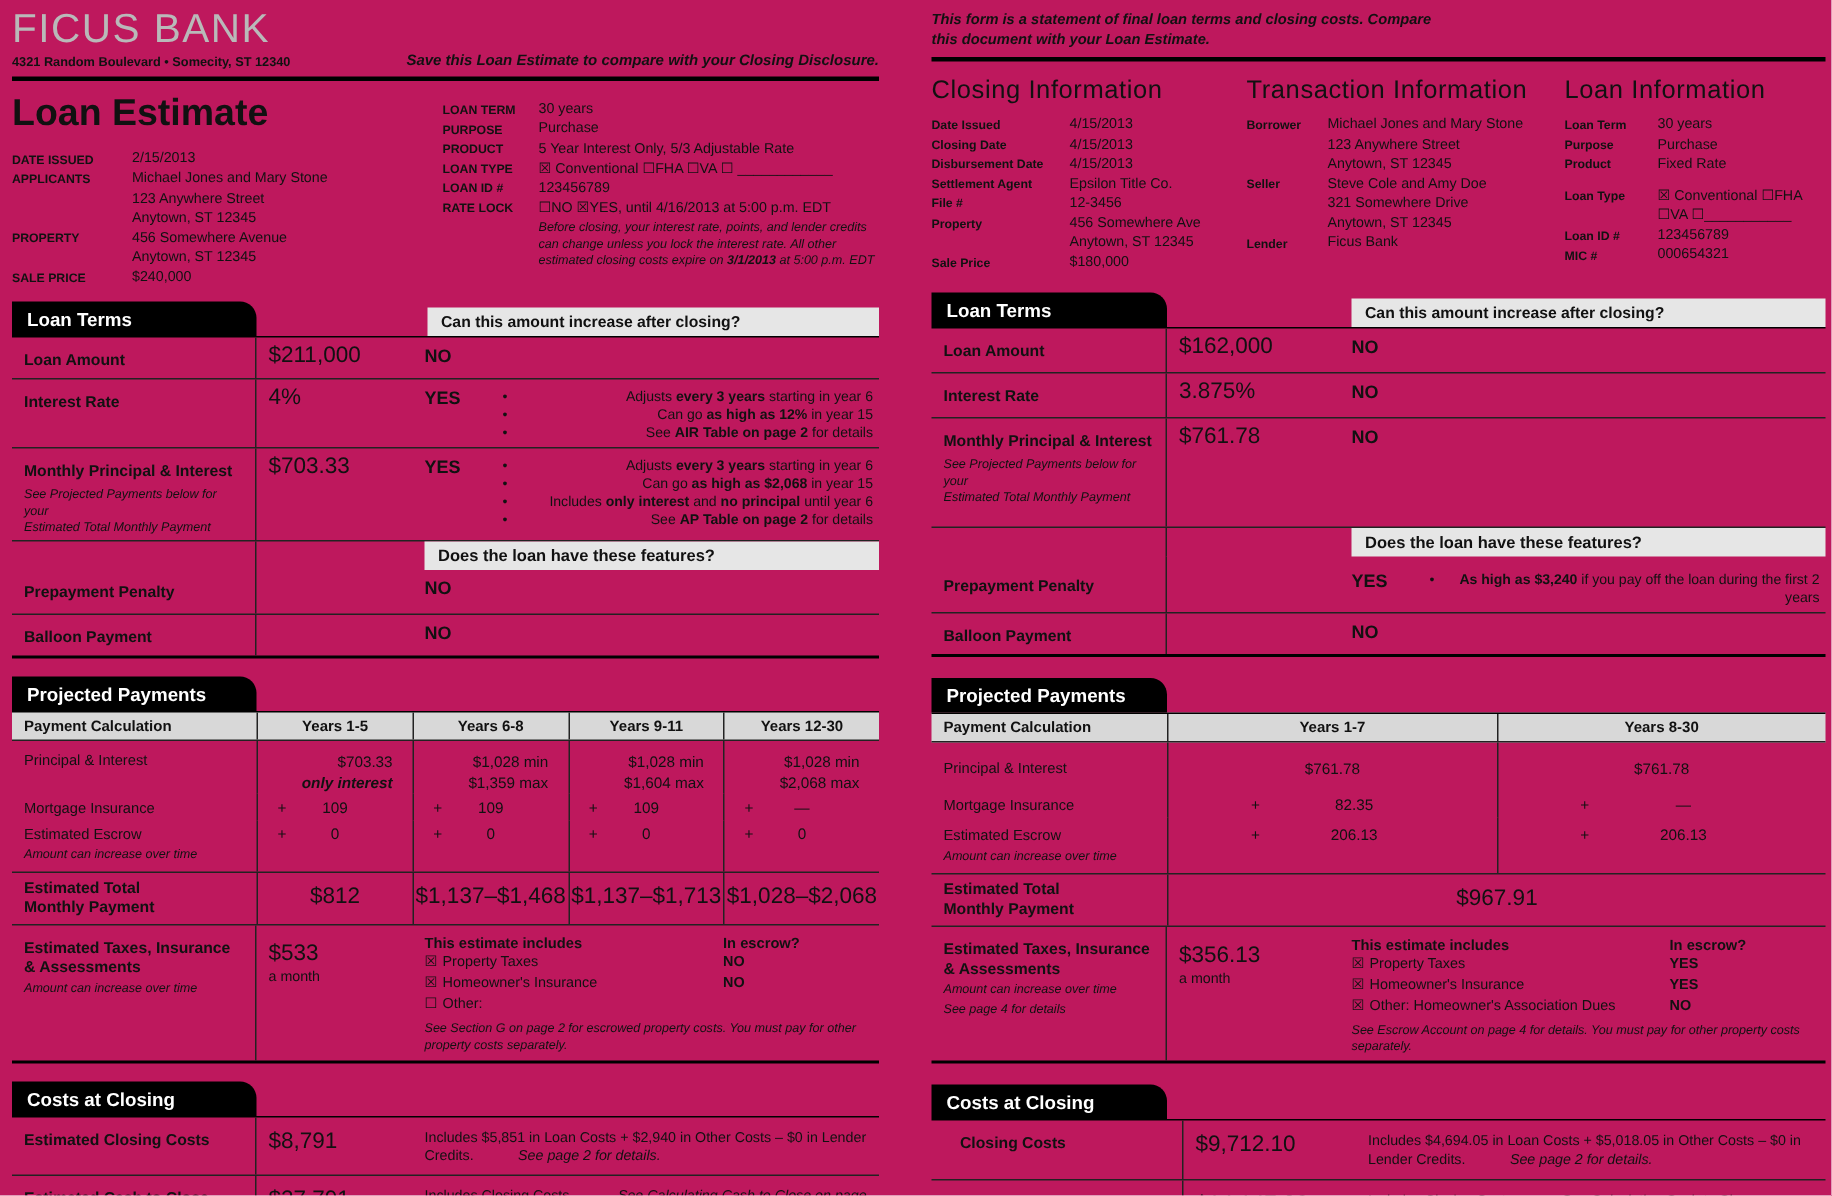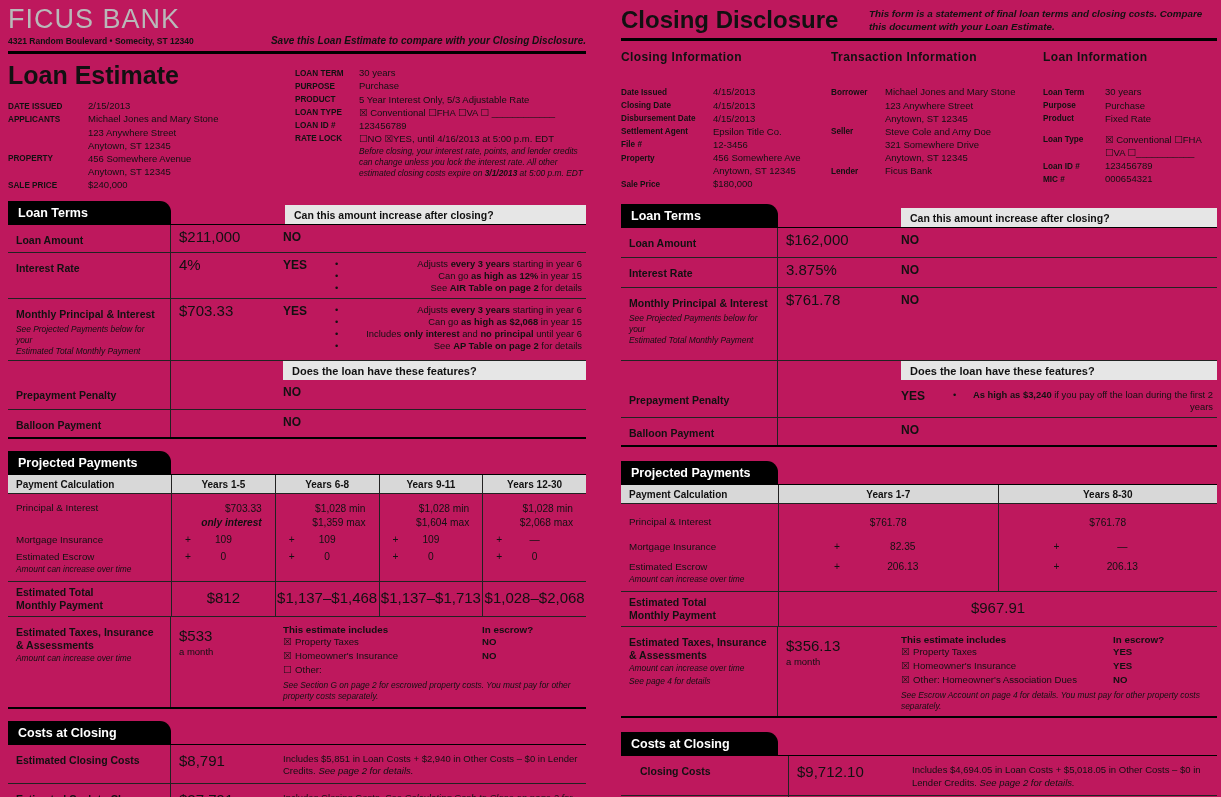--- a/index.html
+++ b/index.html
@@ -27,21 +27,21 @@
   .kv .k { font-weight:bold; font-size:8.2px; flex:none; padding-top:1.5px; }
   .kv .v { flex:1; }
   .le-info { display:flex; margin-bottom:4px; }
   .le-info-a { width:287px; }
   .le-info-a .k { width:80px; }
   .le-info-b { flex:1; }
   .le-info-b .k { width:64px; }
   .ratelock-note { font-size:8.4px; font-style:italic; line-height:1.3; margin-left:64px; margin-top:1px; }
 
   .cd-info { display:flex; margin-top:9px; }
-  .cd-info h3 { font-size:12px; font-weight:bold; margin-bottom:21px; letter-spacing:.4px; }
+  .cd-info h3 { font-size:17px; font-weight:normal; margin-bottom:6px; letter-spacing:.4px; }
   .cd-col-a { width:210px; }
   .cd-col-a .k { width:92px; }
   .cd-col-b { width:212px; }
   .cd-col-b .k { width:54px; }
   .cd-col-c { flex:1; }
   .cd-col-c .k { width:62px; }
   .gap8 { height:8px; }
 
   
   .tab { background:#000; color:#fff; font-weight:bold; font-size:12.5px; padding:5px 10px 4px; width:163px; border-radius:0 11px 0 0; flex:none; }
@@ -120,21 +120,21 @@
   
   .costs-table { border-bottom:2.5px solid #000; }
   .sec-head.solo { border-bottom:1.5px solid #000; }
   .cost-row { display:flex; }
   .cost-row + .cost-row { border-top:1px solid #222; }
   .cost-row .cl { width:163px; flex:none; border-right:1px solid #222; font-weight:bold; font-size:10.5px; padding:9px 8px; }
   .cd .cost-row .cl { width:157px;margin-left:11px; }
   .cost-row .cv { width:112px; flex:none; font-size:15px; padding:7px 8px; }
   .cd .cost-row .cv { width:123px; }
   .cost-row .cdt { flex:1; font-size:9.5px; line-height:1.3; padding:8px 8px 6px 0; }
-  .it { font-style:italic; }
+  .it { font-style:italic;margin-left:27px; }
   .sp-above-10 { margin-top:10px; }
   .sp-above-12 { margin-top:12px; }
   .sp-above-14 { margin-top:14px; }
 </style>
 </head>
 <body>
 
 <div class="page">
 
   <div class="doc le">
@@ -415,21 +415,20 @@
           <div class="cv">$27,791</div>
           <div class="cdt"><span>Includes Closing Costs. </span><span class="it">See Calculating Cash to Close on page 2 for details.</span></div>
         </div>
       </div>
     </div>
   </div>
 
   <div class="doc cd">
 
     <div class="cd-top">
-      <div class="cd-title">Closing Disclosure</div>
       <div class="cd-intro">This form is a statement of final loan terms and closing costs. Compare this document with your Loan Estimate.</div>
     </div>
     <div class="rule"></div>
 
     <div class="cd-info">
       <div class="cd-col-a">
         <h3>Closing  Information</h3>
         <div class="kv">
             <span class="k">Date Issued</span>
             <span class="v">4/15/2013</span>

